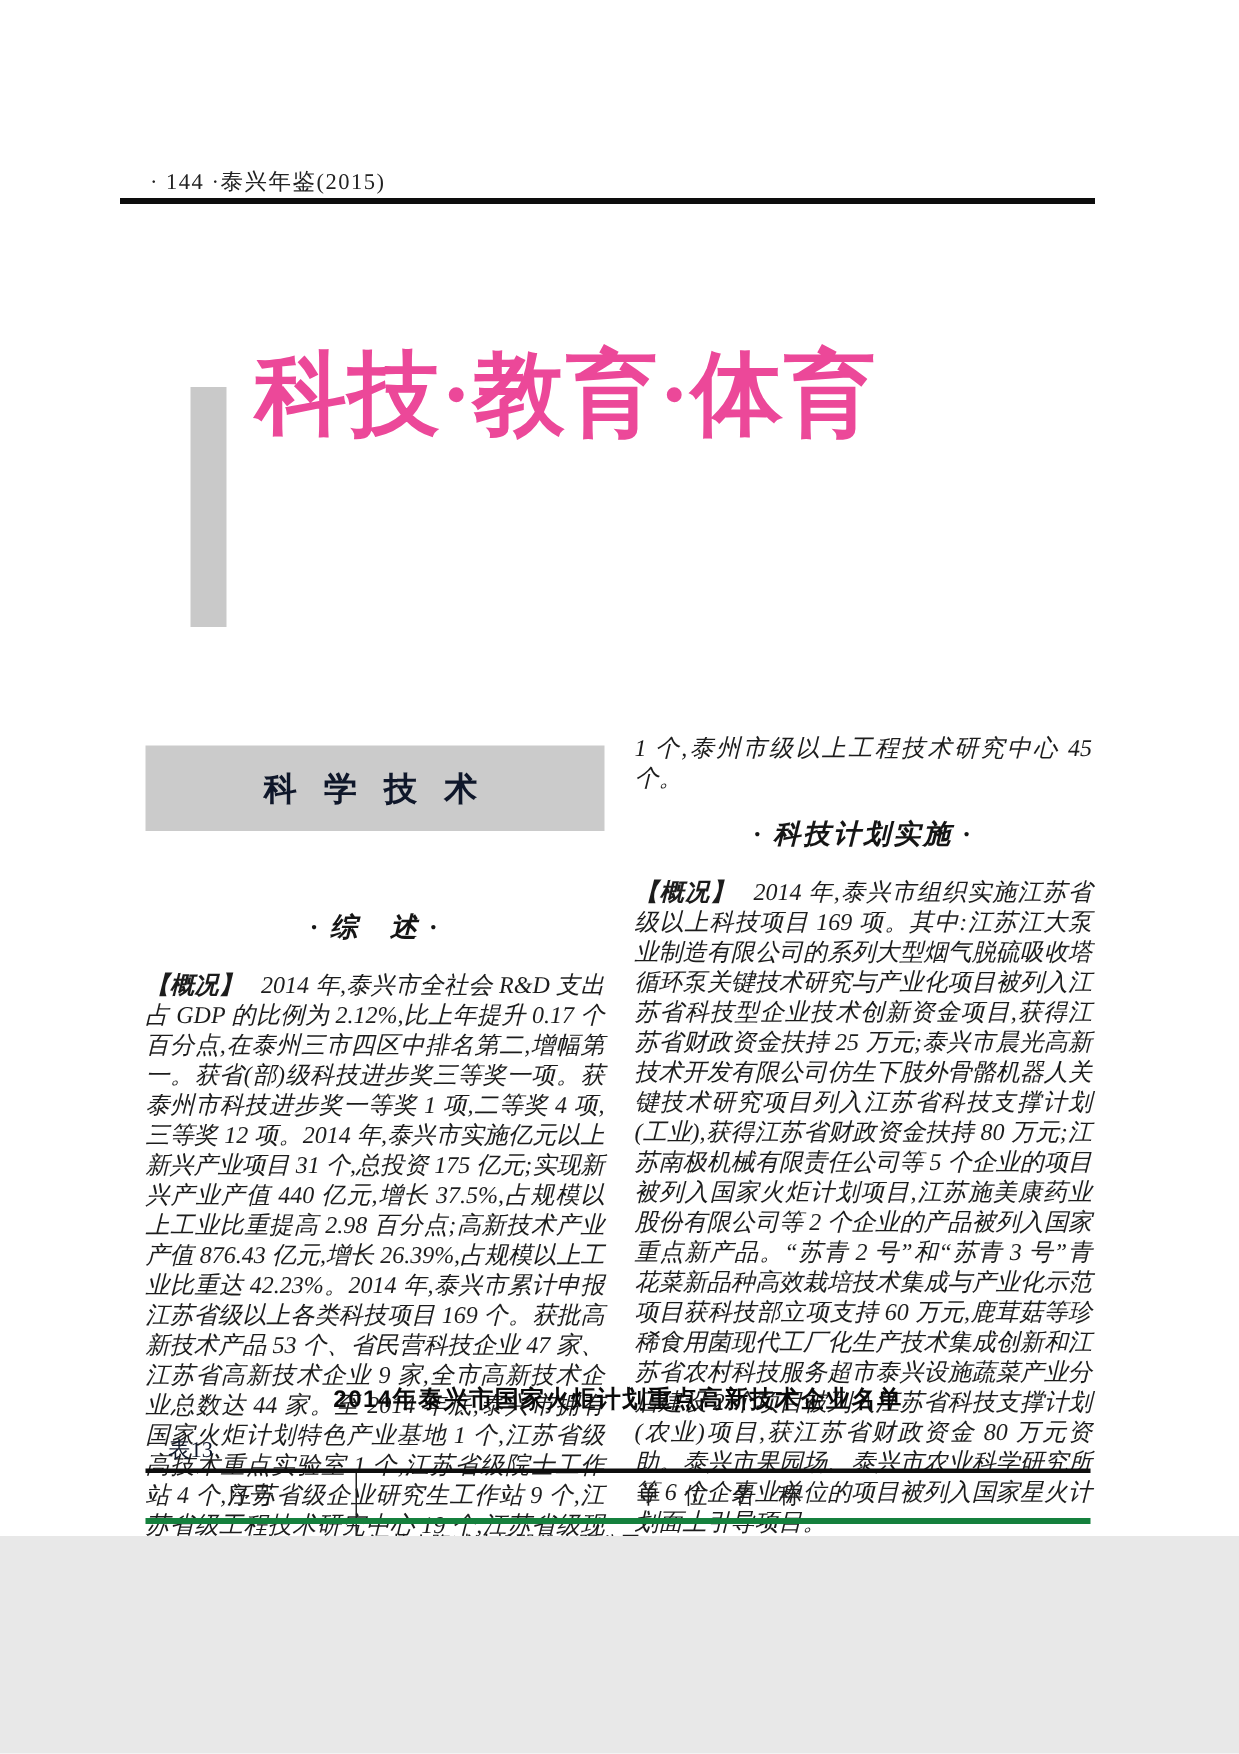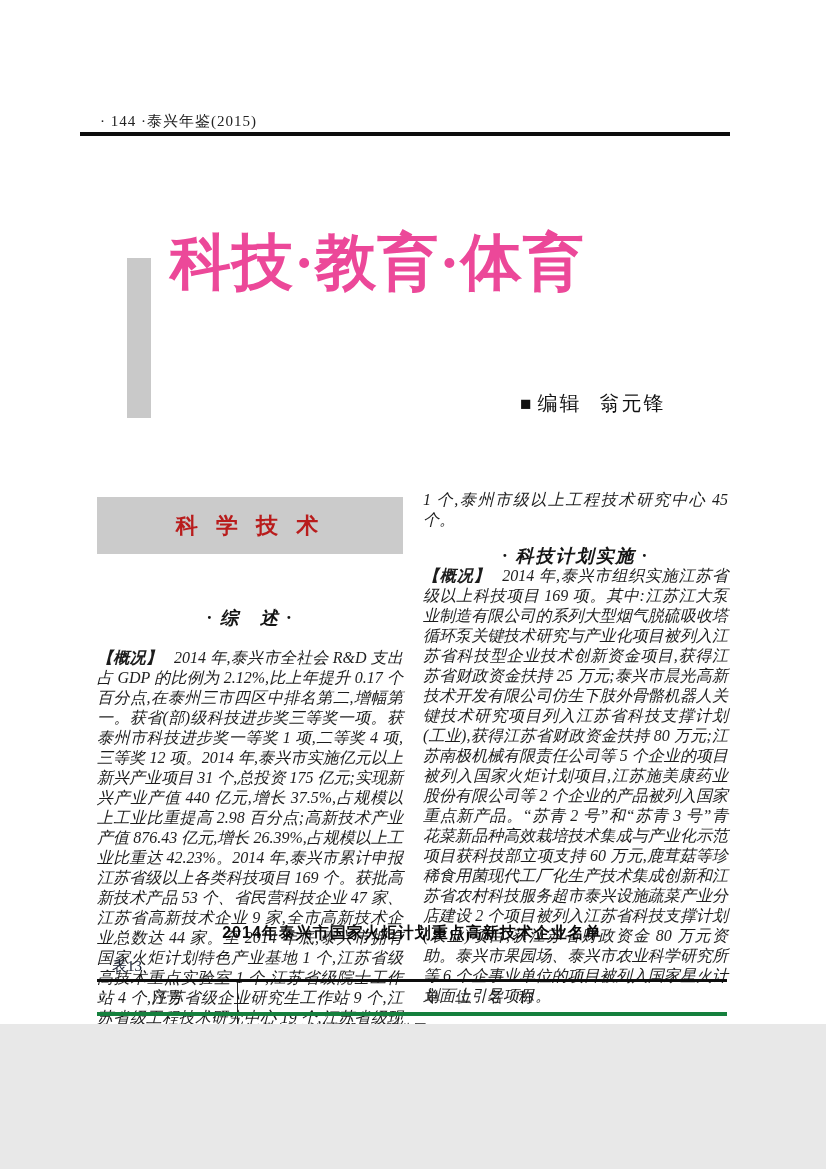--- a/index.html
+++ b/index.html
@@ -35,32 +35,32 @@
     position:absolute;left:520px;top:390px;
     font-size:20px;letter-spacing:2px;white-space:nowrap;color:#111;
   }
   .editor-line .sq{font-size:19px;margin-right:4px;}
   .editor-line .gap{display:inline-block;width:18px;}
   .section-box{
     position:absolute;left:97px;top:497px;width:306px;height:57px;
     background:#cbcbcb;
     display:flex;align-items:center;justify-content:center;
     font-family:"Liberation Sans","DejaVu Sans",sans-serif;
-    font-size:22px;font-weight:bold;letter-spacing:6px;color:#b91c1c;
+    font-size:22px;font-weight:bold;letter-spacing:6px;color:#0f172a;
   }
   .col{position:absolute;width:306px;font-size:16px;line-height:20px;
     text-align:justify;text-justify:inter-ideograph;font-style:italic;}
   .col-left{left:97px;top:566px;margin-top:38px;}
   .col-right{left:423px;top:490px;width:305px;}
   .sub-heading{
     text-align:center;font-size:18px;font-weight:bold;
     letter-spacing:2px;margin:0 0 0 0;color:#151515;
   }
   .col-left .sub-heading{margin-top:4px;margin-bottom:20px;}
-  .col-right .sub-heading{margin-top:16px;text-align:center;}
+  .col-right .sub-heading{margin-top:16px;margin-bottom:20px;text-align:center;}
   .body-par{margin:0;text-align:justify;}
   .body-par .ov-label{font-weight:bold;letter-spacing:0px;}
   .body-par .ov-gap{display:inline-block;width:12px;}
   .cont-line{margin:0 0 0 0;}
   .table-title{
     position:absolute;left:97px;top:923px;width:630px;
     text-align:center;
     font-family:"Liberation Sans","DejaVu Sans",sans-serif;
     font-size:16px;font-weight:bold;letter-spacing:1px;color:#0a0a0a;
   }
@@ -85,23 +85,20 @@
 <body>
 
 <div class="page">
 
   <div class="page-header">· 144 ·泰兴年鉴(2015)</div>
   <div class="header-rule"></div>
 
   <div class="title-bar"></div>
   <div class="chapter-title">科技·教育·体育</div>
 
-  <div class="editor-line">
-    <span class="sq">■</span><span>编辑</span><span class="gap"></span><span>翁元锋</span>
-  </div>
 
   <div class="section-box">
     <span>科 学 技 术</span>
   </div>
 
   <div class="col col-left">
     <div class="sub-heading">·  综　述  ·</div>
     <p class="body-par">
       <span class="ov-label">【概况】</span><span class="ov-gap"></span><span>2014 年,泰兴市全社会 R&amp;D 支出占 GDP 的比例为 2.12%,比上年提升 0.17 个百分点,在泰州三市四区中排名第二,增幅第一。获省(部)级科技进步奖三等奖一项。获泰州市科技进步奖一等奖 1 项,二等奖 4 项,三等奖 12 项。2014 年,泰兴市实施亿元以上新兴产业项目 31 个,总投资 175 亿元;实现新兴产业产值 440 亿元,增长 37.5%,占规模以上工业比重提高 2.98 百分点;高新技术产业产值 876.43 亿元,增长 26.39%,占规模以上工业比重达 42.23%。2014 年,泰兴市累计申报江苏省级以上各类科技项目 169 个。获批高新技术产品 53 个、省民营科技企业 47 家、江苏省高新技术企业 9 家,全市高新技术企业总数达 44 家。至 2014 年底,泰兴市拥有国家火炬计划特色产业基地 1 个,江苏省级高技术重点实验室 1 个,江苏省级院士工作站 4 个,江苏省级企业研究生工作站 9 个,江苏省级工程技术研究中心 19 个,江苏省级现代农业科技园</span>
     </p>

